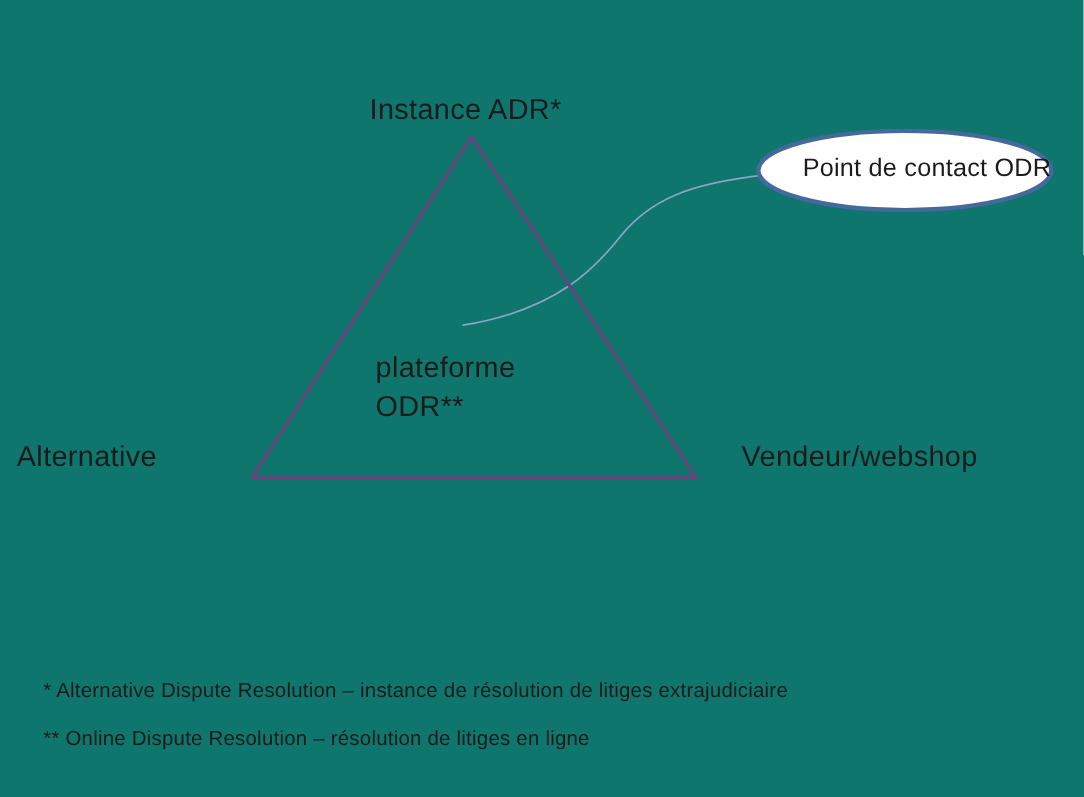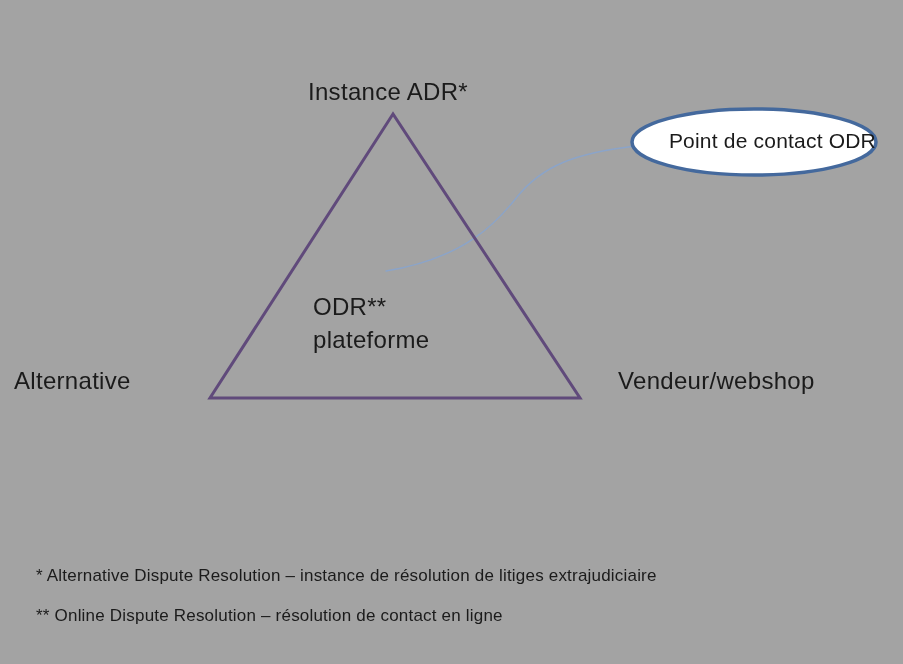--- a/index.html
+++ b/index.html
@@ -4,21 +4,21 @@
 <style>
   html, body {
     margin: 0;
     padding: 0;
     background: #ffffff;
   }
   .canvas {
     position: relative;
     width: 903px;
     height: 664px;
-    background: #a3a3a3;
+    background: #0f766e;
     overflow: hidden;
     font-family: "Liberation Sans", sans-serif;
     color: #1b1b1b;
   }
   .layer {
     position: absolute;
     left: 0;
     top: 0;
   }
   .label {
@@ -72,23 +72,23 @@
     <ellipse cx="754" cy="142" rx="122" ry="33" fill="#ffffff" stroke-width="3.5" stroke="#44699d"></ellipse>
   </svg>
 
   <div class="label top-label">Instance ADR*</div>
 
   <div class="label left-label">Alternative</div>
 
   <div class="label right-label">Vendeur/webshop</div>
 
   <div class="center-label">
+    <div>plateforme</div>
     <div>ODR**</div>
-    <div>plateforme</div>
   </div>
 
   <div class="callout-text">Point de contact ODR</div>
 
   <div class="footnote footnote-1">* Alternative Dispute Resolution – instance de résolution de litiges extrajudiciaire</div>
 
-  <div class="footnote footnote-2">** Online Dispute Resolution – résolution de contact en ligne</div>
+  <div class="footnote footnote-2">** Online Dispute Resolution – résolution de litiges en ligne</div>
 
 </div>
 
 </body></html>

